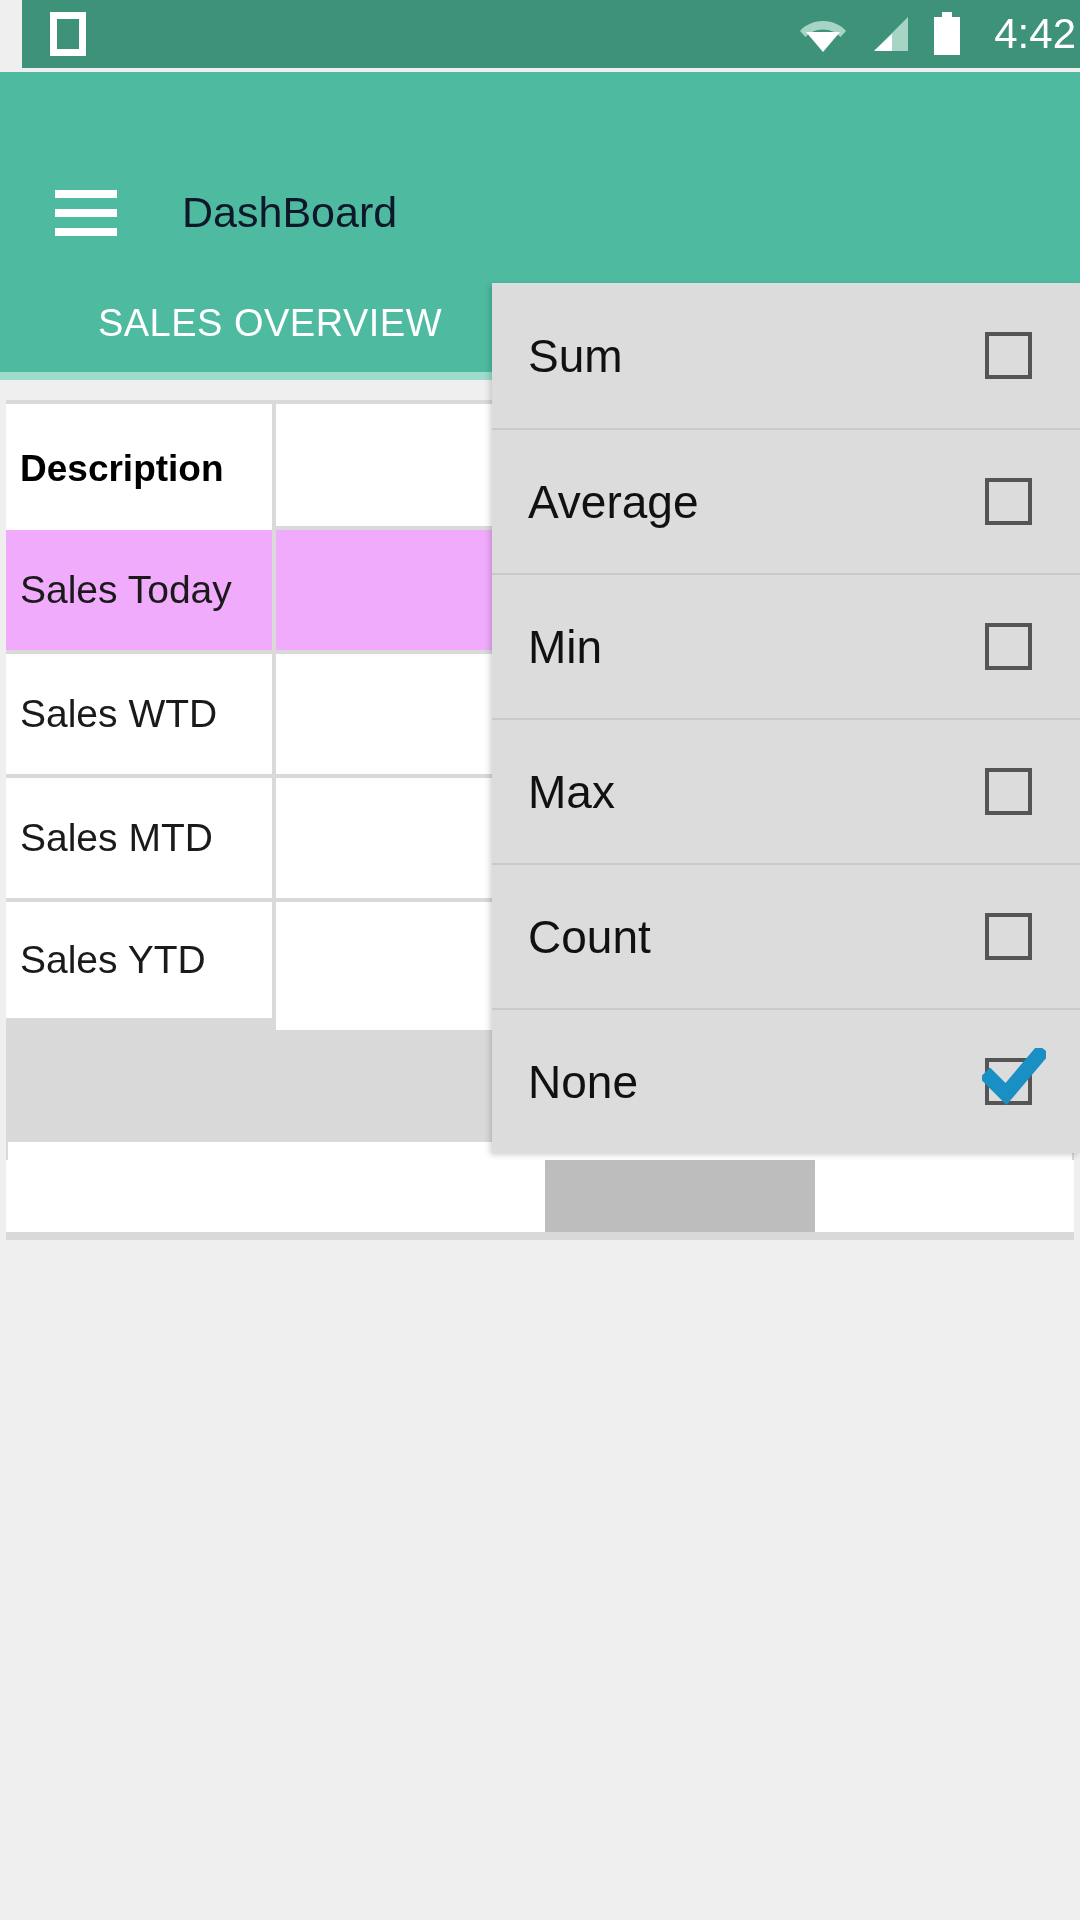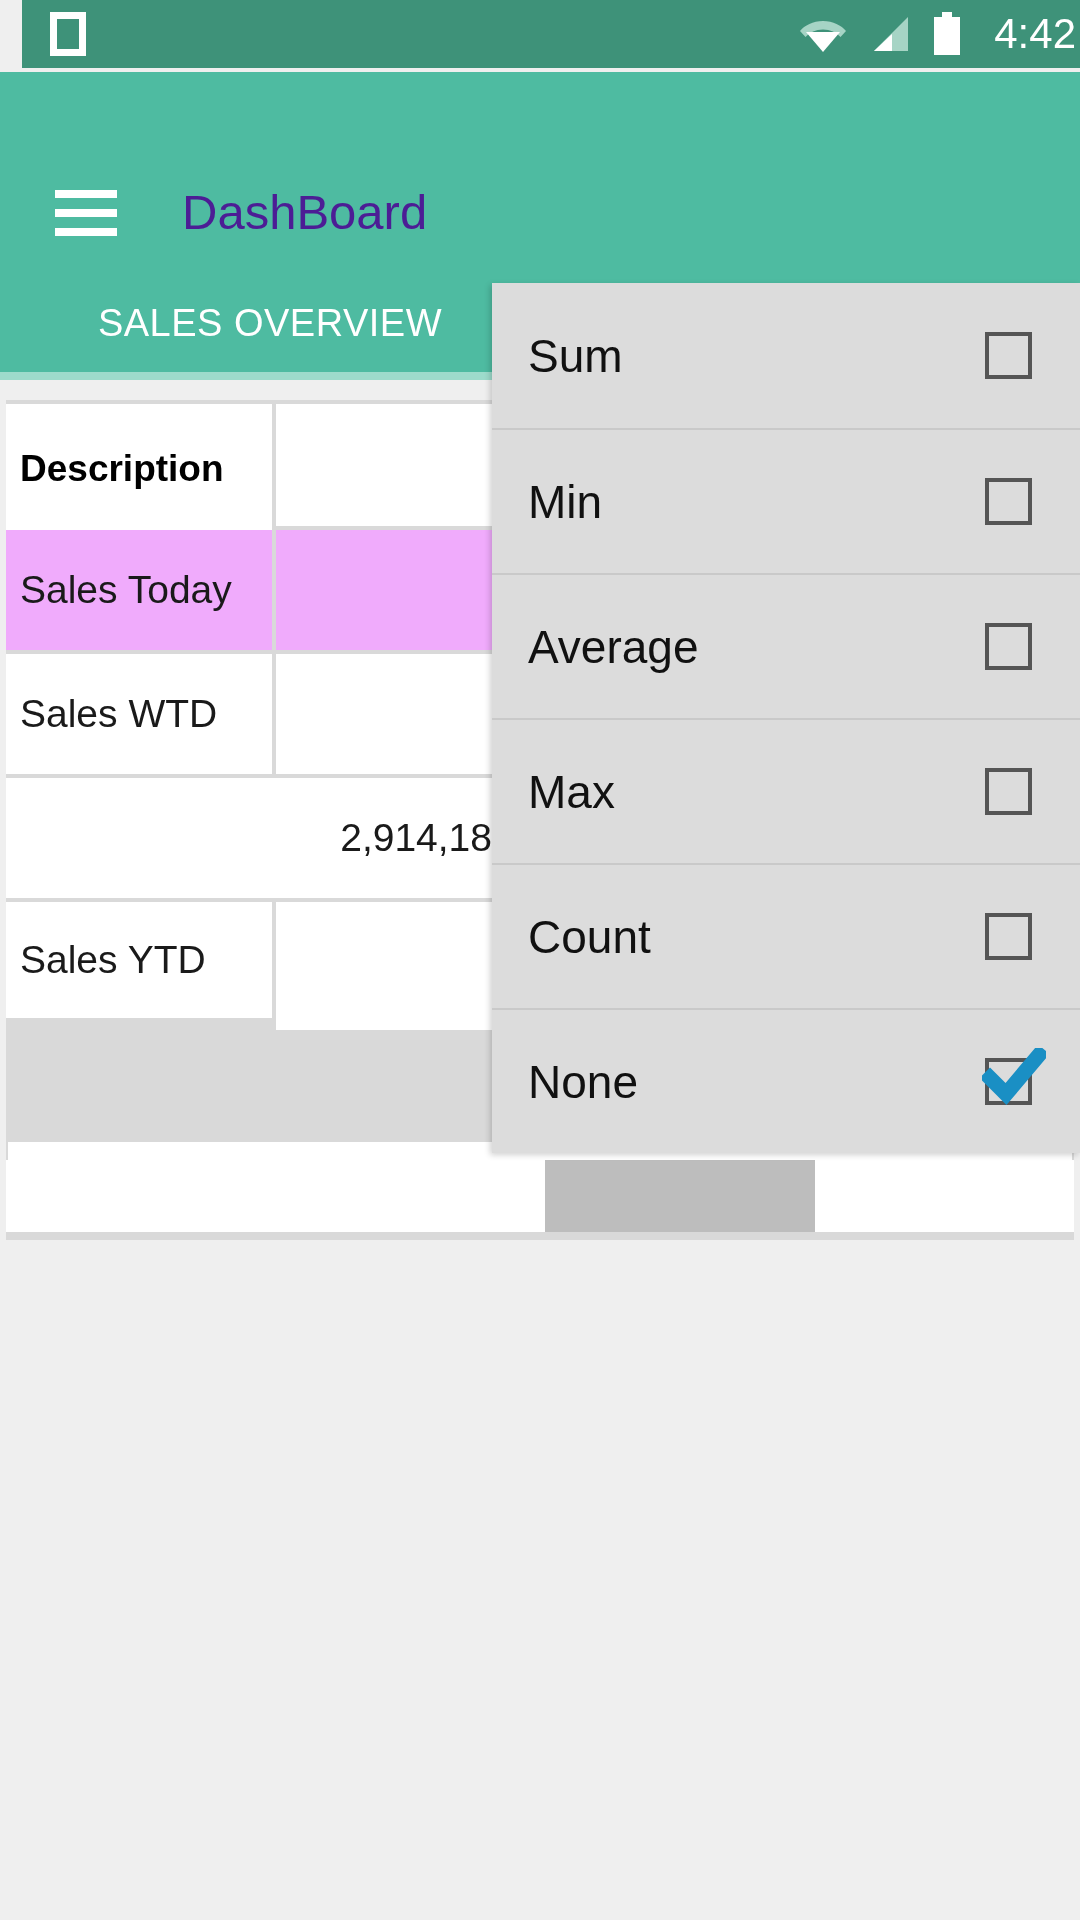--- a/index.html
+++ b/index.html
@@ -85,22 +85,22 @@
     height: 8px;
     background: #ffffff;
   }
   #menu-button .bar:nth-child(1) { top: 0px; }
   #menu-button .bar:nth-child(2) { top: 19px; }
   #menu-button .bar:nth-child(3) { top: 38px; }
   #app-title {
     position: absolute;
     left: 182px;
     top: 104px;
-    color: #4c1d95;
-    font-size: 49px;
+    color: #0f172a;
+    font-size: 43px;
     line-height: 72px;
     font-weight: 400;
     white-space: nowrap;
   }
 
   
   #tab-bar {
     position: absolute;
     left: 0; top: 268px;
     width: 1080px;
@@ -326,20 +326,21 @@
       <div class="t-cell c-num2" style="height:120px;"></div>
     </div>
 
     <div class="t-row t-body" style="top:254px;height:120px;">
       <div class="t-cell c-desc" style="height:120px;">Sales WTD</div>
       <div class="t-cell c-num" style="height:120px;">505,85</div>
       <div class="t-cell c-num2" style="height:120px;"></div>
     </div>
 
     <div class="t-row t-body" style="top:378px;height:120px;">
+      <div class="t-cell c-desc" style="height:120px;">Sales MTD</div>
       <div class="t-cell c-num" style="height:120px;">2,914,18</div>
       <div class="t-cell c-num2" style="height:120px;"></div>
     </div>
 
     <div class="t-row t-body" style="top:502px;height:128px;">
       <div class="t-cell c-desc" style="height:116px;">Sales YTD</div>
       <div class="t-cell c-num" style="height:128px;">15,241,88</div>
       <div class="t-cell c-num2" style="height:128px;"></div>
     </div>
 
@@ -353,28 +354,28 @@
   <div id="aggregate-menu">
 
     <div class="menu-item">
       <span class="menu-label">Sum</span>
       <span class="menu-check">
         
       </span>
     </div>
 
     <div class="menu-item">
+      <span class="menu-label">Average</span>
+      <span class="menu-check">
+        
+      </span>
+    </div>
+
+    <div class="menu-item">
       <span class="menu-label">Min</span>
-      <span class="menu-check">
-        
-      </span>
-    </div>
-
-    <div class="menu-item">
-      <span class="menu-label">Average</span>
       <span class="menu-check">
         
       </span>
     </div>
 
     <div class="menu-item">
       <span class="menu-label">Max</span>
       <span class="menu-check">
         
       </span>

